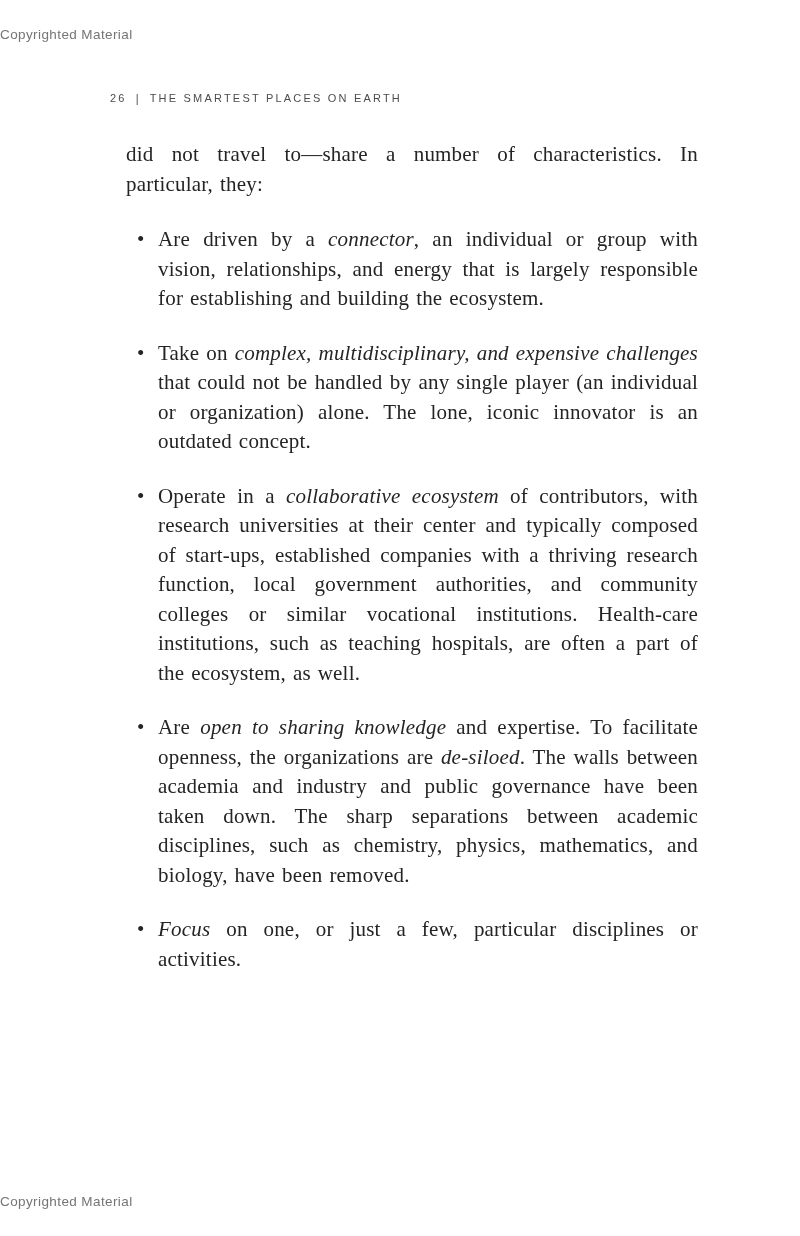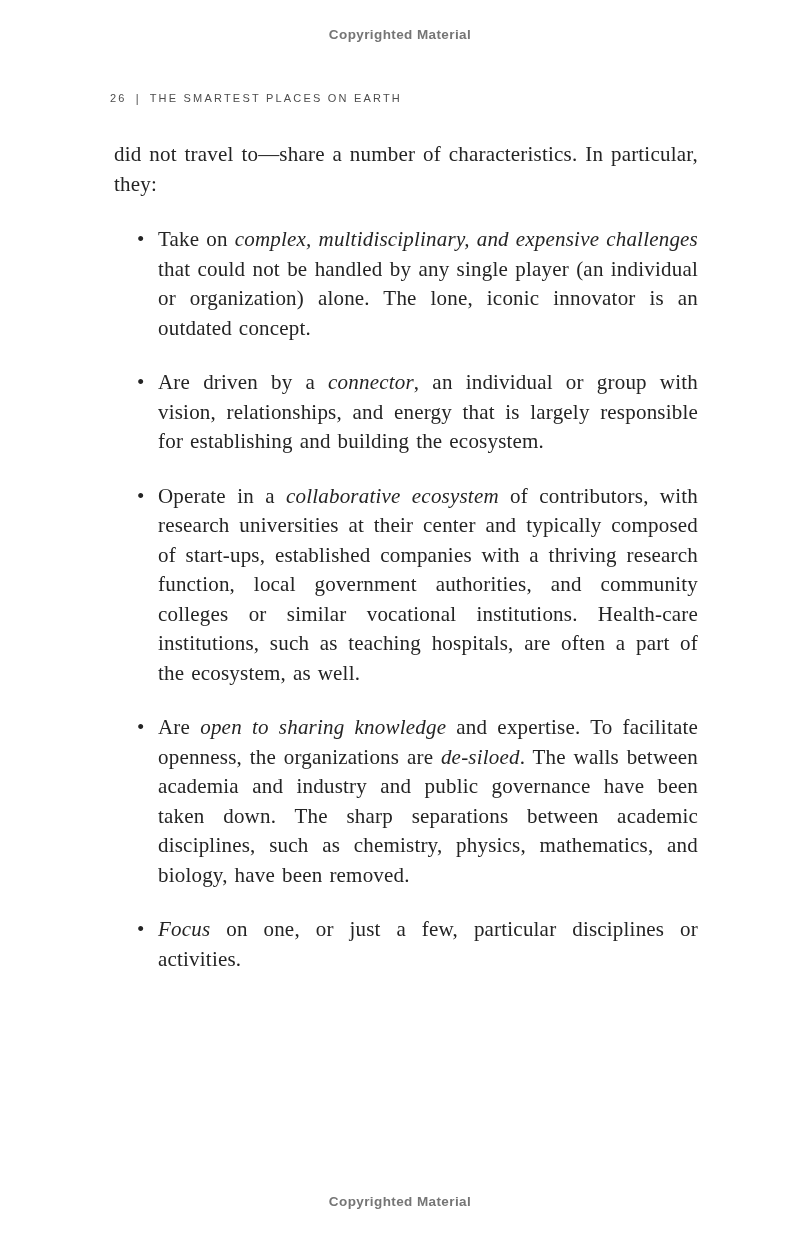--- a/index.html
+++ b/index.html
@@ -14,23 +14,23 @@
     margin: 0 auto;
     background: var(--background, #ffffff);
     font-family: "Liberation Serif", serif;
     color: var(--body-text, #242424);
     overflow: hidden;
   }
   .notice {
     position: absolute;
     left: 0;
     right: 0;
-    text-align: center;
+    text-align: left;
     font-family: "Liberation Sans", sans-serif;
-    font-weight: bold;
+    font-weight: normal;
     font-size: 13.5px;
     letter-spacing: 0.4px;
     color: var(--notice, #757575);
   }
   .notice.top { top: 27px; }
   .notice.bottom { top: 1194px; }
 
   .running-head {
     position: absolute;
     left: 110px;
@@ -56,21 +56,21 @@
     width: 588px;
     font-size: 21px;
     line-height: 29.5px;
     letter-spacing: 0.2px;
     word-spacing: 1.5px;
     text-align: justify;
     hyphens: manual;
     -webkit-hyphens: manual;
   }
   .intro {
-    margin: 0 0 26px 4px;
+    margin: 0 0 26px 16px;
   }
   ul.bullets {
     list-style: none;
     margin: 0;
     padding: 0;
   }
   ul.bullets li {
     position: relative;
     padding-left: 48px;
     margin: 0 0 25px 0;
@@ -94,22 +94,22 @@
   <div class="notice top">Copyrighted Material</div>
 
   <header class="running-head">
     <span>26</span><span class="sep">|</span><span>THE SMARTEST PLACES ON EARTH</span>
   </header>
 
   <main class="body-text">
     <p class="intro">did not travel to—share a number of characteristics. In particular, they:</p>
 
     <ul class="bullets">
+      <li><span>Are driven by a </span><i>connector</i><span>, an individual or group with vision, relationships, and energy that is largely respon­sible for establishing and building the ecosystem.</span></li>
       <li><span>Take on </span><i>complex, multidisciplinary, and expensive challenges</i><span> that could not be handled by any single player (an individual or organization) alone. The lone, iconic innovator is an outdated concept.</span></li>
-      <li><span>Are driven by a </span><i>connector</i><span>, an individual or group with vision, relationships, and energy that is largely respon­sible for establishing and building the ecosystem.</span></li>
       <li><span>Operate in a </span><i>collaborative ecosystem</i><span> of contributors, with research universities at their center and typi­cally composed of start-ups, established companies with a thriving research function, local government authorities, and community colleges or similar voca­tional institutions. Health-care institutions, such as teaching hospitals, are often a part of the ecosystem, as well.</span></li>
       <li><span>Are </span><i>open to sharing knowledge</i><span> and expertise. To fa­cilitate openness, the organizations are </span><i>de-siloed</i><span>. The walls between academia and industry and pub­lic governance have been taken down. The sharp separations between academic disciplines, such as chemistry, physics, mathematics, and biology, have been removed.</span></li>
       <li><i>Focus</i><span> on one, or just a few, particular disciplines or activities.</span></li>
     </ul>
   </main>
 
   <div class="notice bottom">Copyrighted Material</div>
 
 </div>
 

